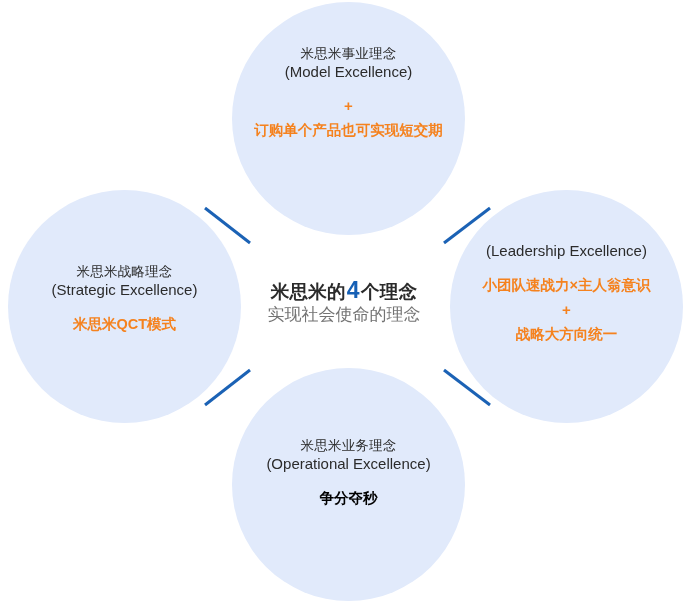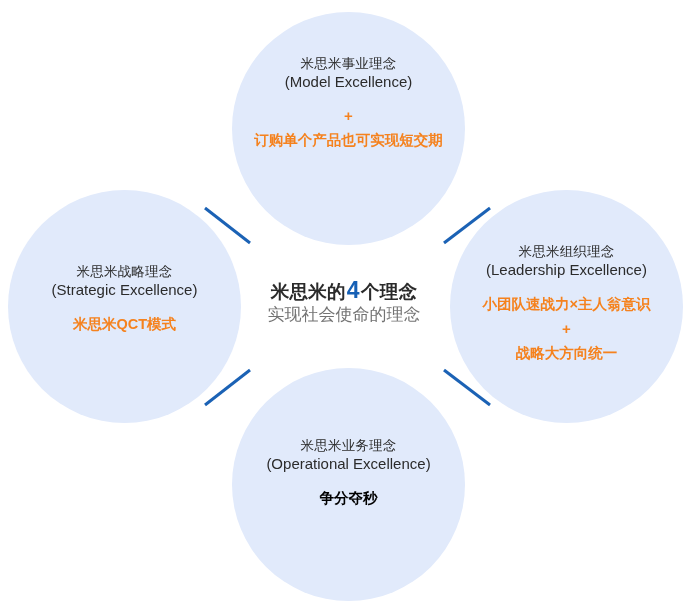--- a/index.html
+++ b/index.html
@@ -32,21 +32,21 @@
     border-radius: 50%;
     background: #e1eafb;
     display: flex;
     flex-direction: column;
     align-items: center;
     justify-content: flex-start;
     box-sizing: border-box;
   }
   .circle-top {
     left: 232px;
-    top: 12px;
+    top: 2px;
     width: 233px;
     height: 233px;
   }
   .circle-right {
     left: 450px;
     top: 190px;
     width: 233px;
     height: 233px;
   }
   .circle-bottom {
@@ -147,21 +147,20 @@
       <div class="title-en">(Model Excellence)</div>
       <div class="slogan" style="color: rgb(245, 130, 30);">
         <span class="plus">+</span>
         <span class="slogan-line">订购单个产品也可实现短交期</span>
       </div>
     </div>
   </div>
 
   <div class="circle circle-right" style="background: rgb(225, 234, 251);">
     <div class="card card-right">
-      <div class="title-cn">米思米组织理念</div>
       <div class="title-en">(Leadership Excellence)</div>
       <div class="slogan" style="color: rgb(245, 130, 30);">
         <span class="slogan-line">小团队速战力×主人翁意识</span>
         <span class="plus">+</span>
         <span class="slogan-line">战略大方向统一</span>
       </div>
     </div>
   </div>
 
   <div class="circle circle-bottom" style="background: rgb(225, 234, 251);">

